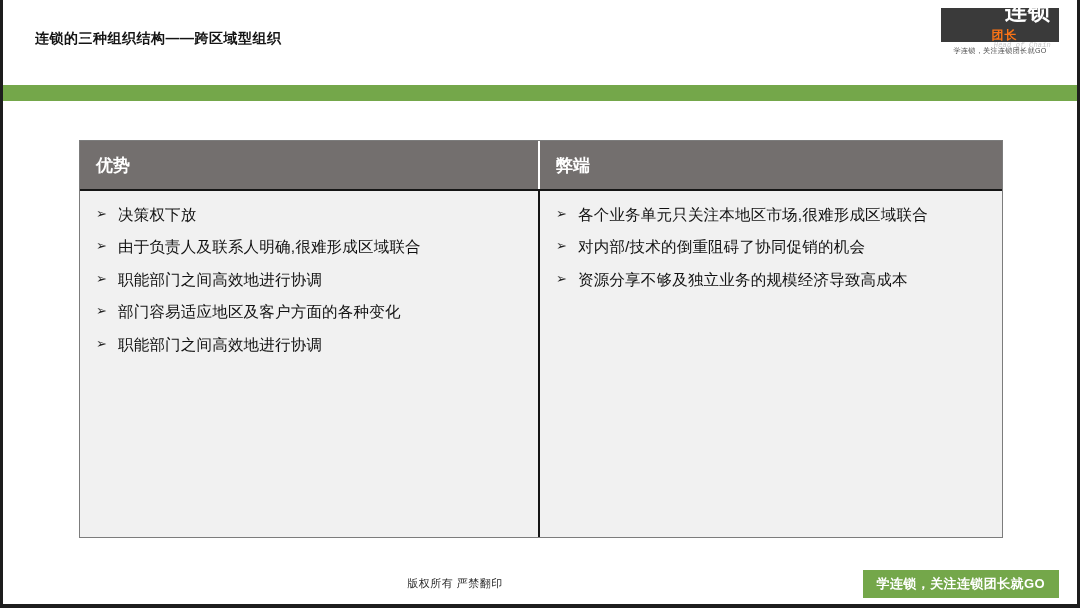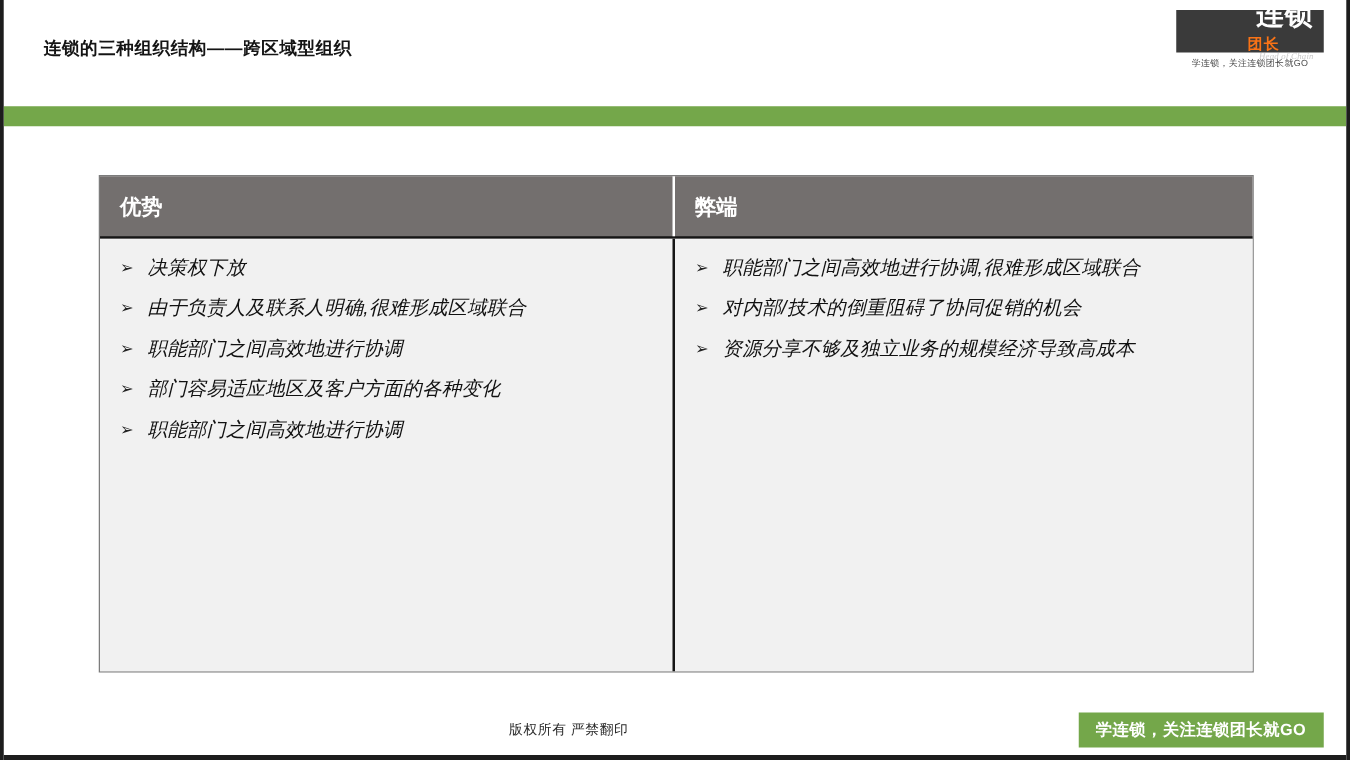--- a/index.html
+++ b/index.html
@@ -79,21 +79,21 @@
     color: #f97316;
     font-size: 12px;
     font-weight: bold;
     letter-spacing: 1px;
     line-height: 12px;
   }
   #logo-en {
     color: #c9c9c9;
     font-size: 7px;
     font-style: italic;
-    font-family: Liberation Serif, serif;
+    font-family: Liberation Mono, monospace;
     line-height: 9px;
     letter-spacing: 0.2px;
     white-space: nowrap;
     margin-left: 36px;
   }
   #logo-tagline {
     margin-top: 4px;
     font-size: 7.5px;
     color: #4a4a4a;
     letter-spacing: 0.3px;
@@ -174,21 +174,20 @@
     font-size: 13px;
     color: #222222;
     line-height: 1.35;
     text-align: left;
     padding-left: 4px;
     box-sizing: border-box;
   }
   .bullet-text {
     flex: 1;
     letter-spacing: 0.2px;
-    font-style: italic;
   }
 
   
   #footer-copyright {
     position: absolute;
     left: 0;
     top: 576px;
     width: 904px;
     text-align: center;
     font-size: 11px;
@@ -269,21 +268,21 @@
             <span class="bullet-marker">➢</span>
             <span class="bullet-text">职能部门之间高效地进行协调</span>
           </li>
         </ul>
       </div>
 
       <div class="td right">
         <ul class="bullet-list">
           <li class="bullet-item">
             <span class="bullet-marker">➢</span>
-            <span class="bullet-text">职能部门之间高效地进行协调,很难形成区域联合</span>
+            <span class="bullet-text">各个业务单元只关注本地区市场,很难形成区域联合</span>
           </li>
           <li class="bullet-item">
             <span class="bullet-marker">➢</span>
             <span class="bullet-text">对内部/技术的倒重阻碍了协同促销的机会</span>
           </li>
           <li class="bullet-item">
             <span class="bullet-marker">➢</span>
             <span class="bullet-text">资源分享不够及独立业务的规模经济导致高成本</span>
           </li>
         </ul>

